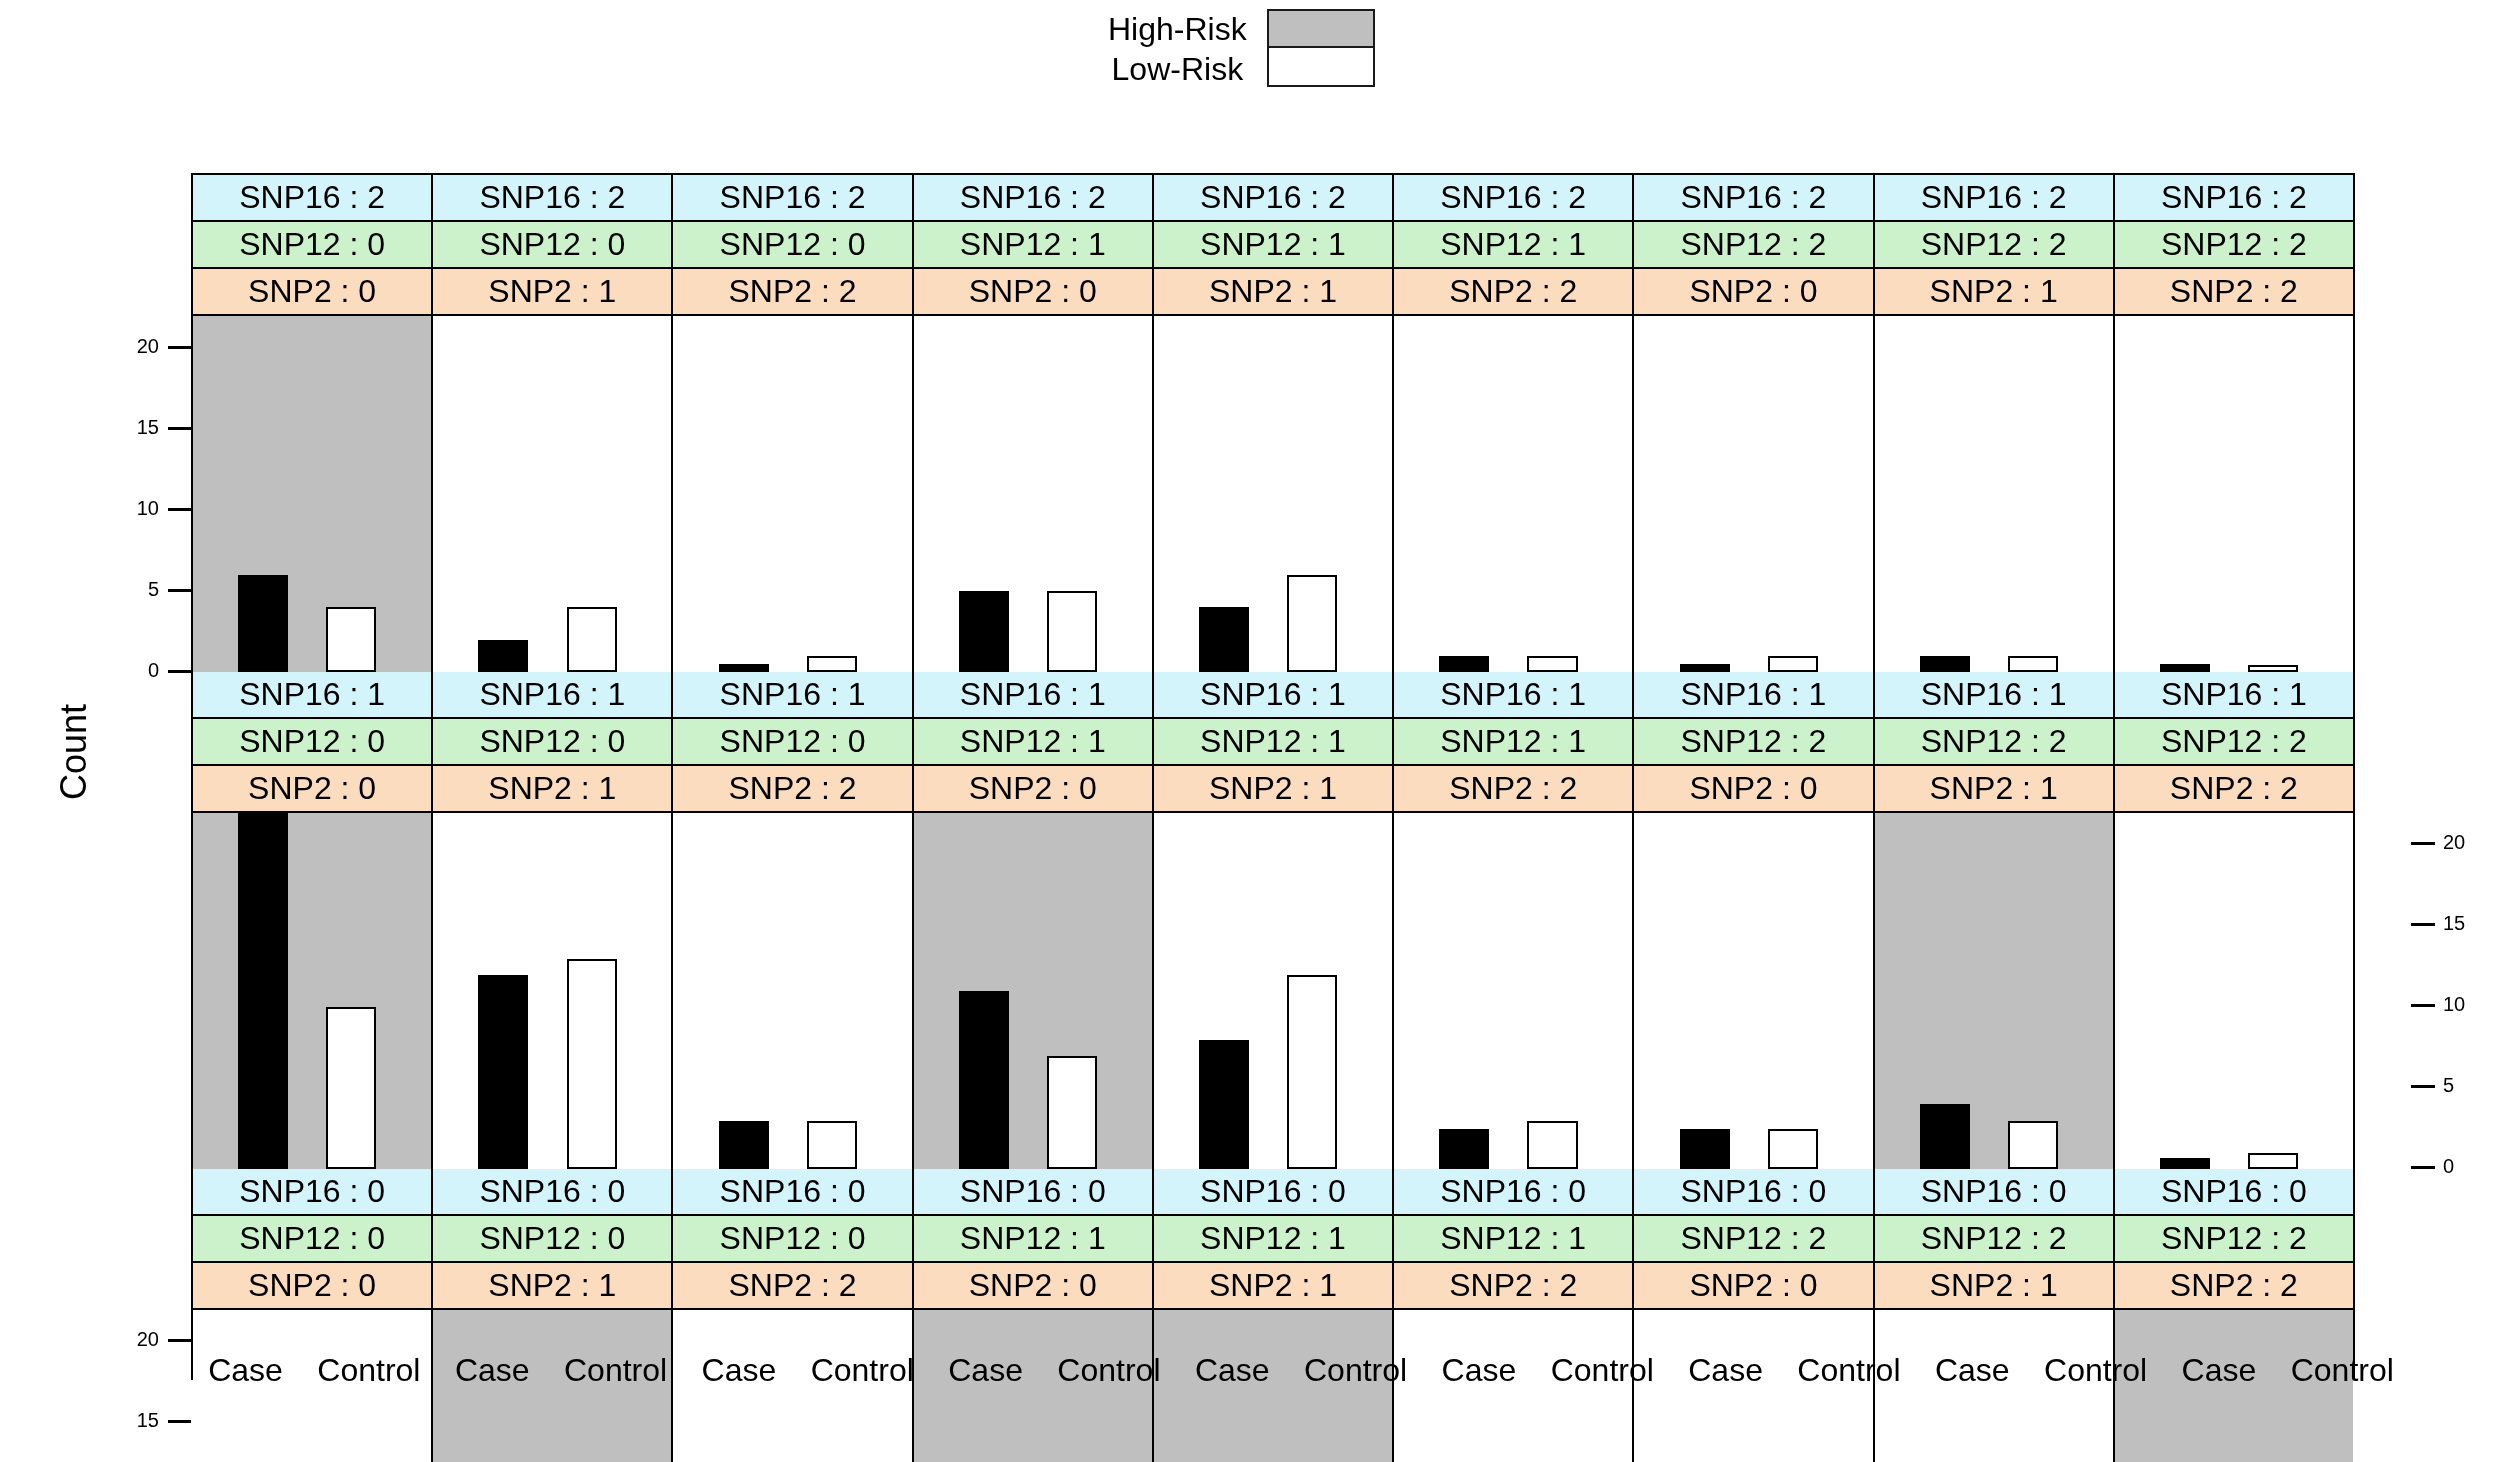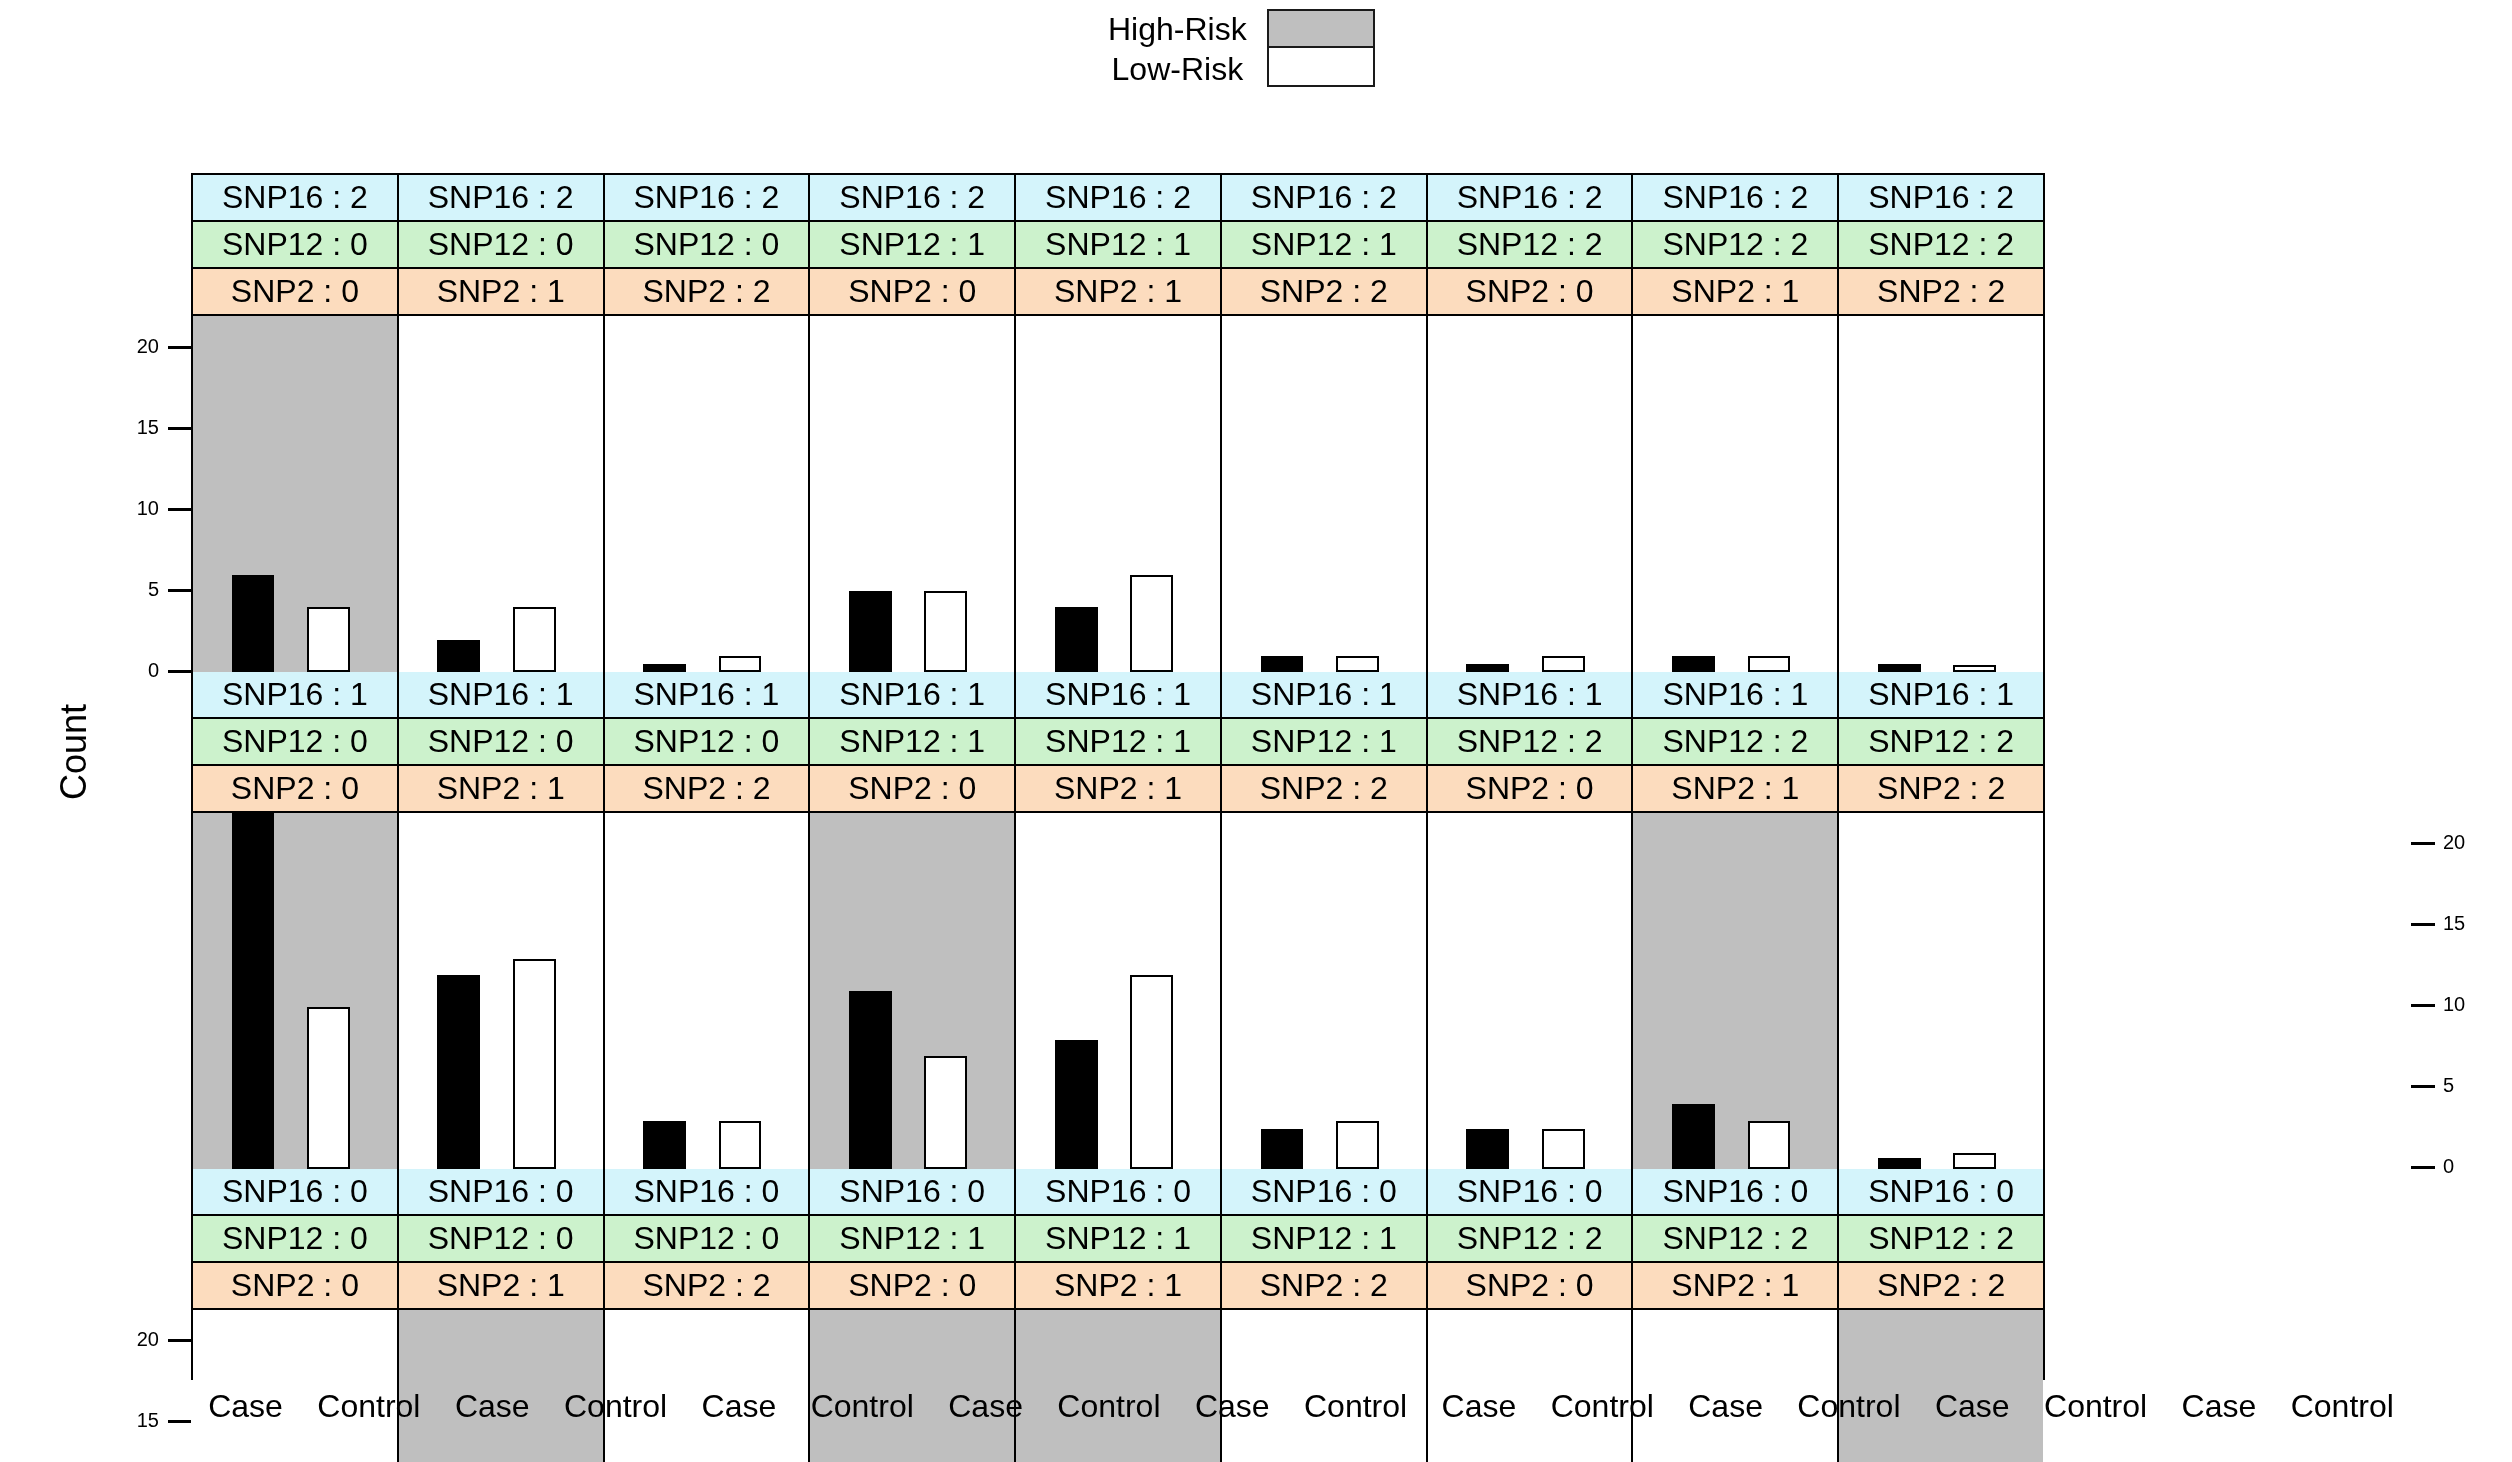--- a/index.html
+++ b/index.html
@@ -57,21 +57,21 @@
     transform-origin: center center;
     font-size: 36px;
     color: #000;
   }
 
   
   #grid {
     position: absolute;
     left: 191px;
     top: 173px;
-    width: 1854px;
+    width: 2164px;
     height: 1207px;
     border: 2.7px solid #000;
   }
   .band { display: flex; flex-direction: column; }
   .strip-row { display: flex; flex-direction: row; }
   .strip-cell {
     flex: 1 1 0;
     height: 47px;
     display: flex; align-items: center; justify-content: center;
     border-right: 2.7px solid #000;
@@ -129,21 +129,21 @@
   }
   .axis.left .tick { right: 0; }
   .axis.left .ticklabel { right: 32px; transform: translateY(-50%); }
   .axis.right .tick { left: 0; }
   .axis.right .ticklabel { left: 32px; transform: translateY(-50%); }
 
   
   #xaxis {
     position: absolute;
     left: 191px;
-    top: 1388px;
+    top: 1352px;
     width: 2220px;
     display: flex;
     flex-direction: row;
   }
   .xpanel {
     flex: 1 1 0;
     display: flex;
     flex-direction: row;
     justify-content: space-around;
     align-items: center;

